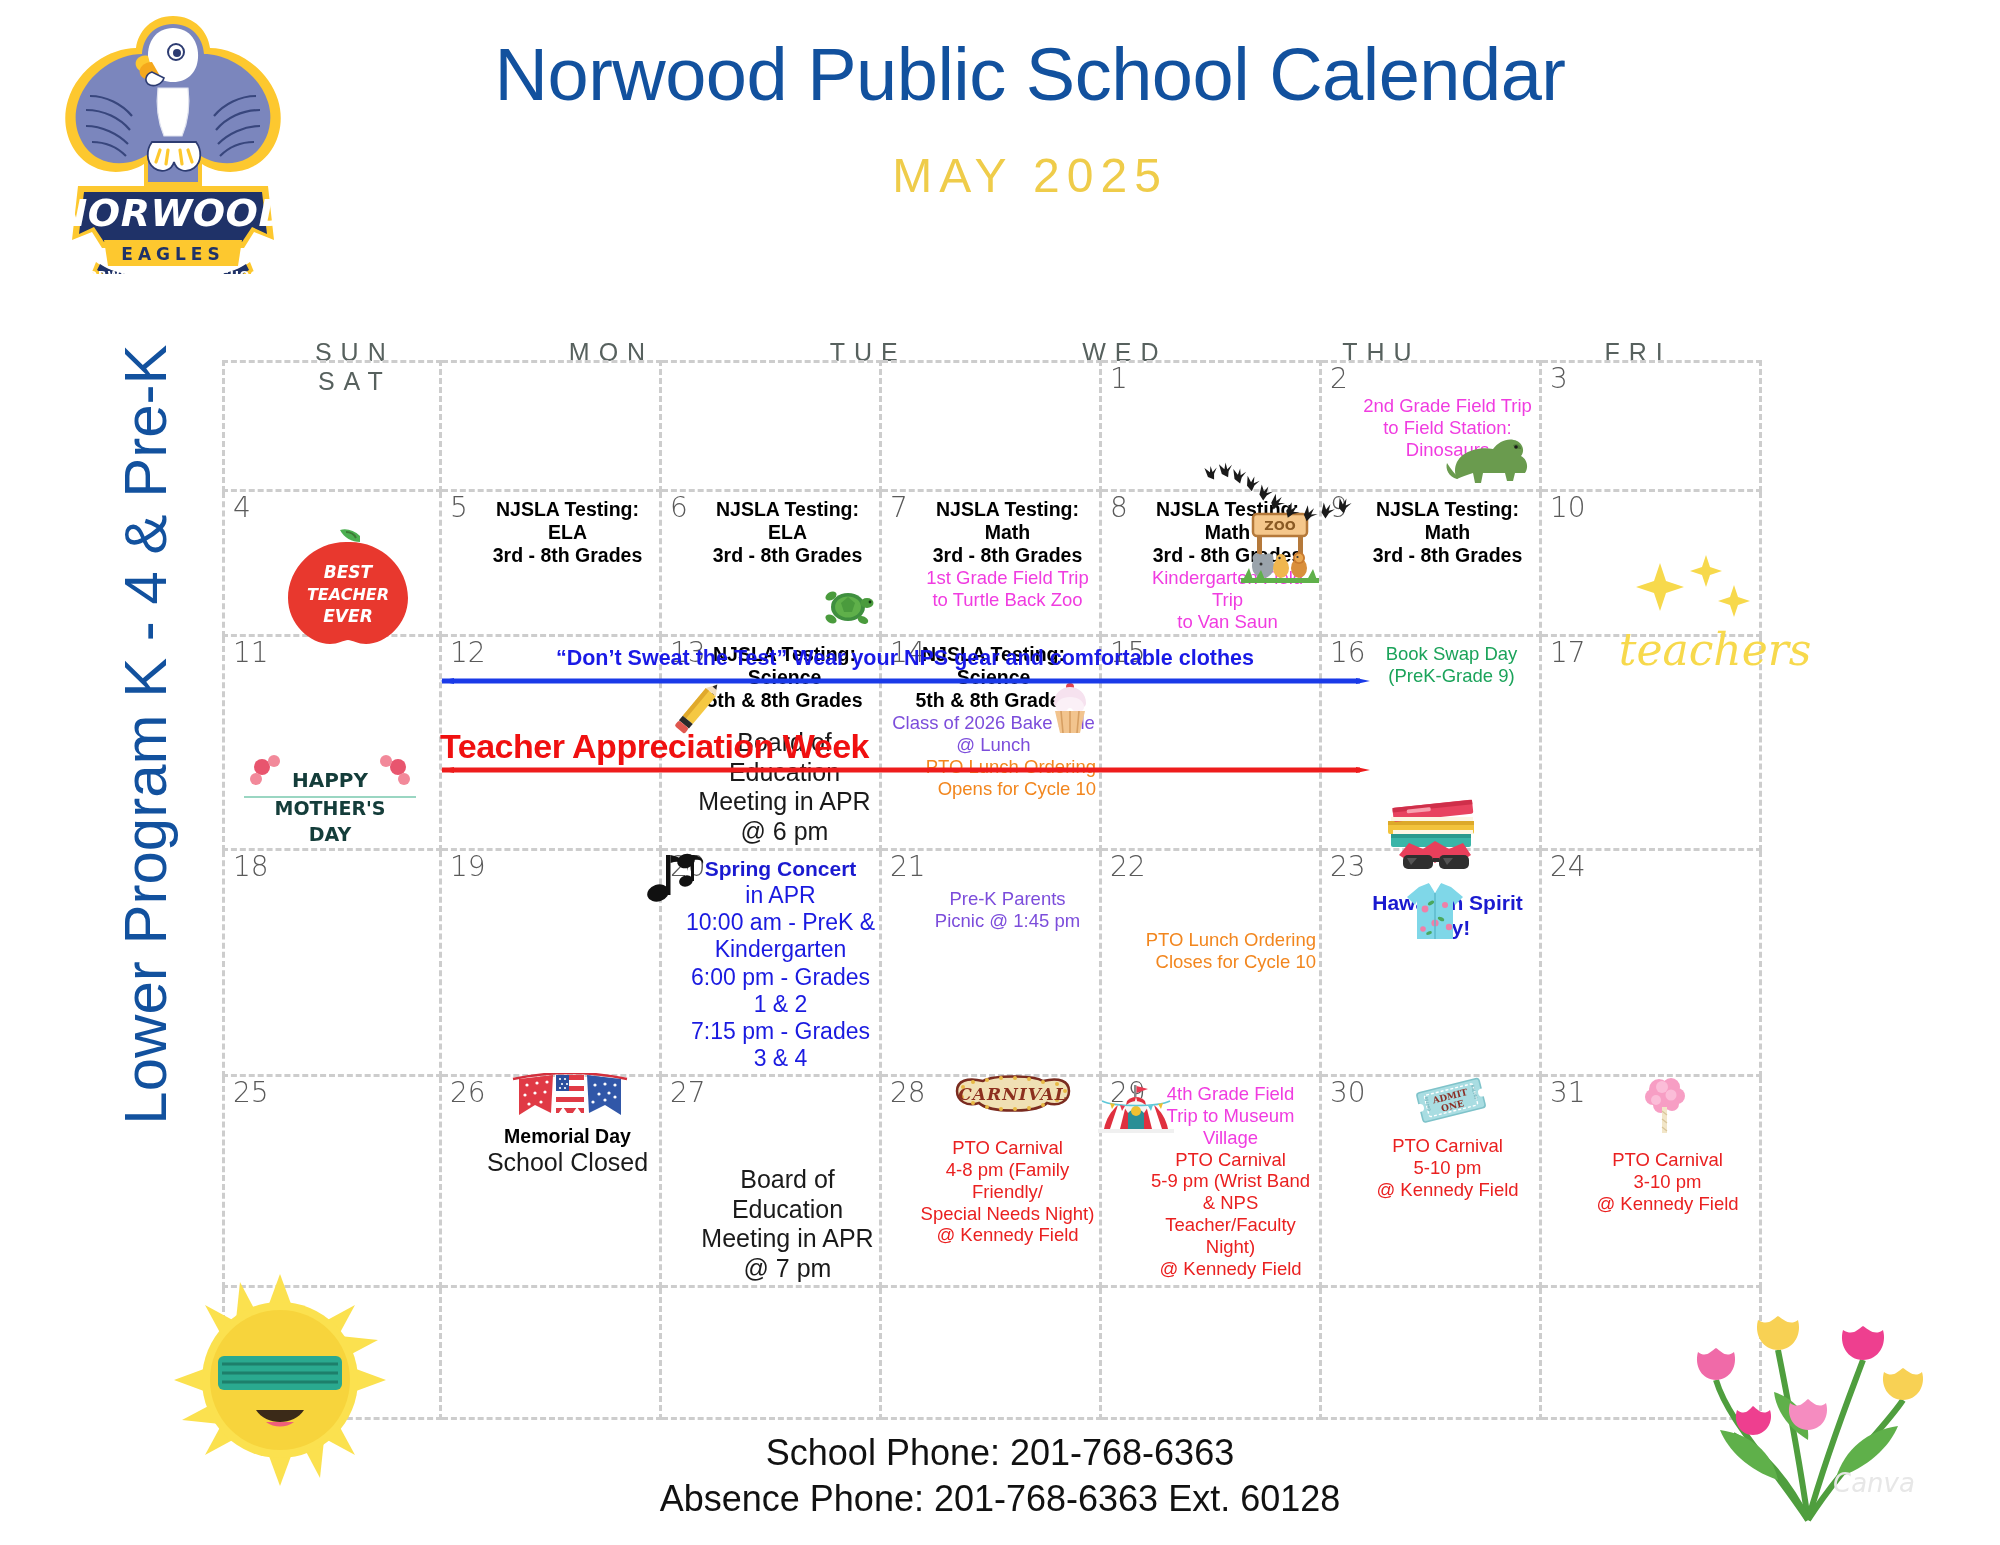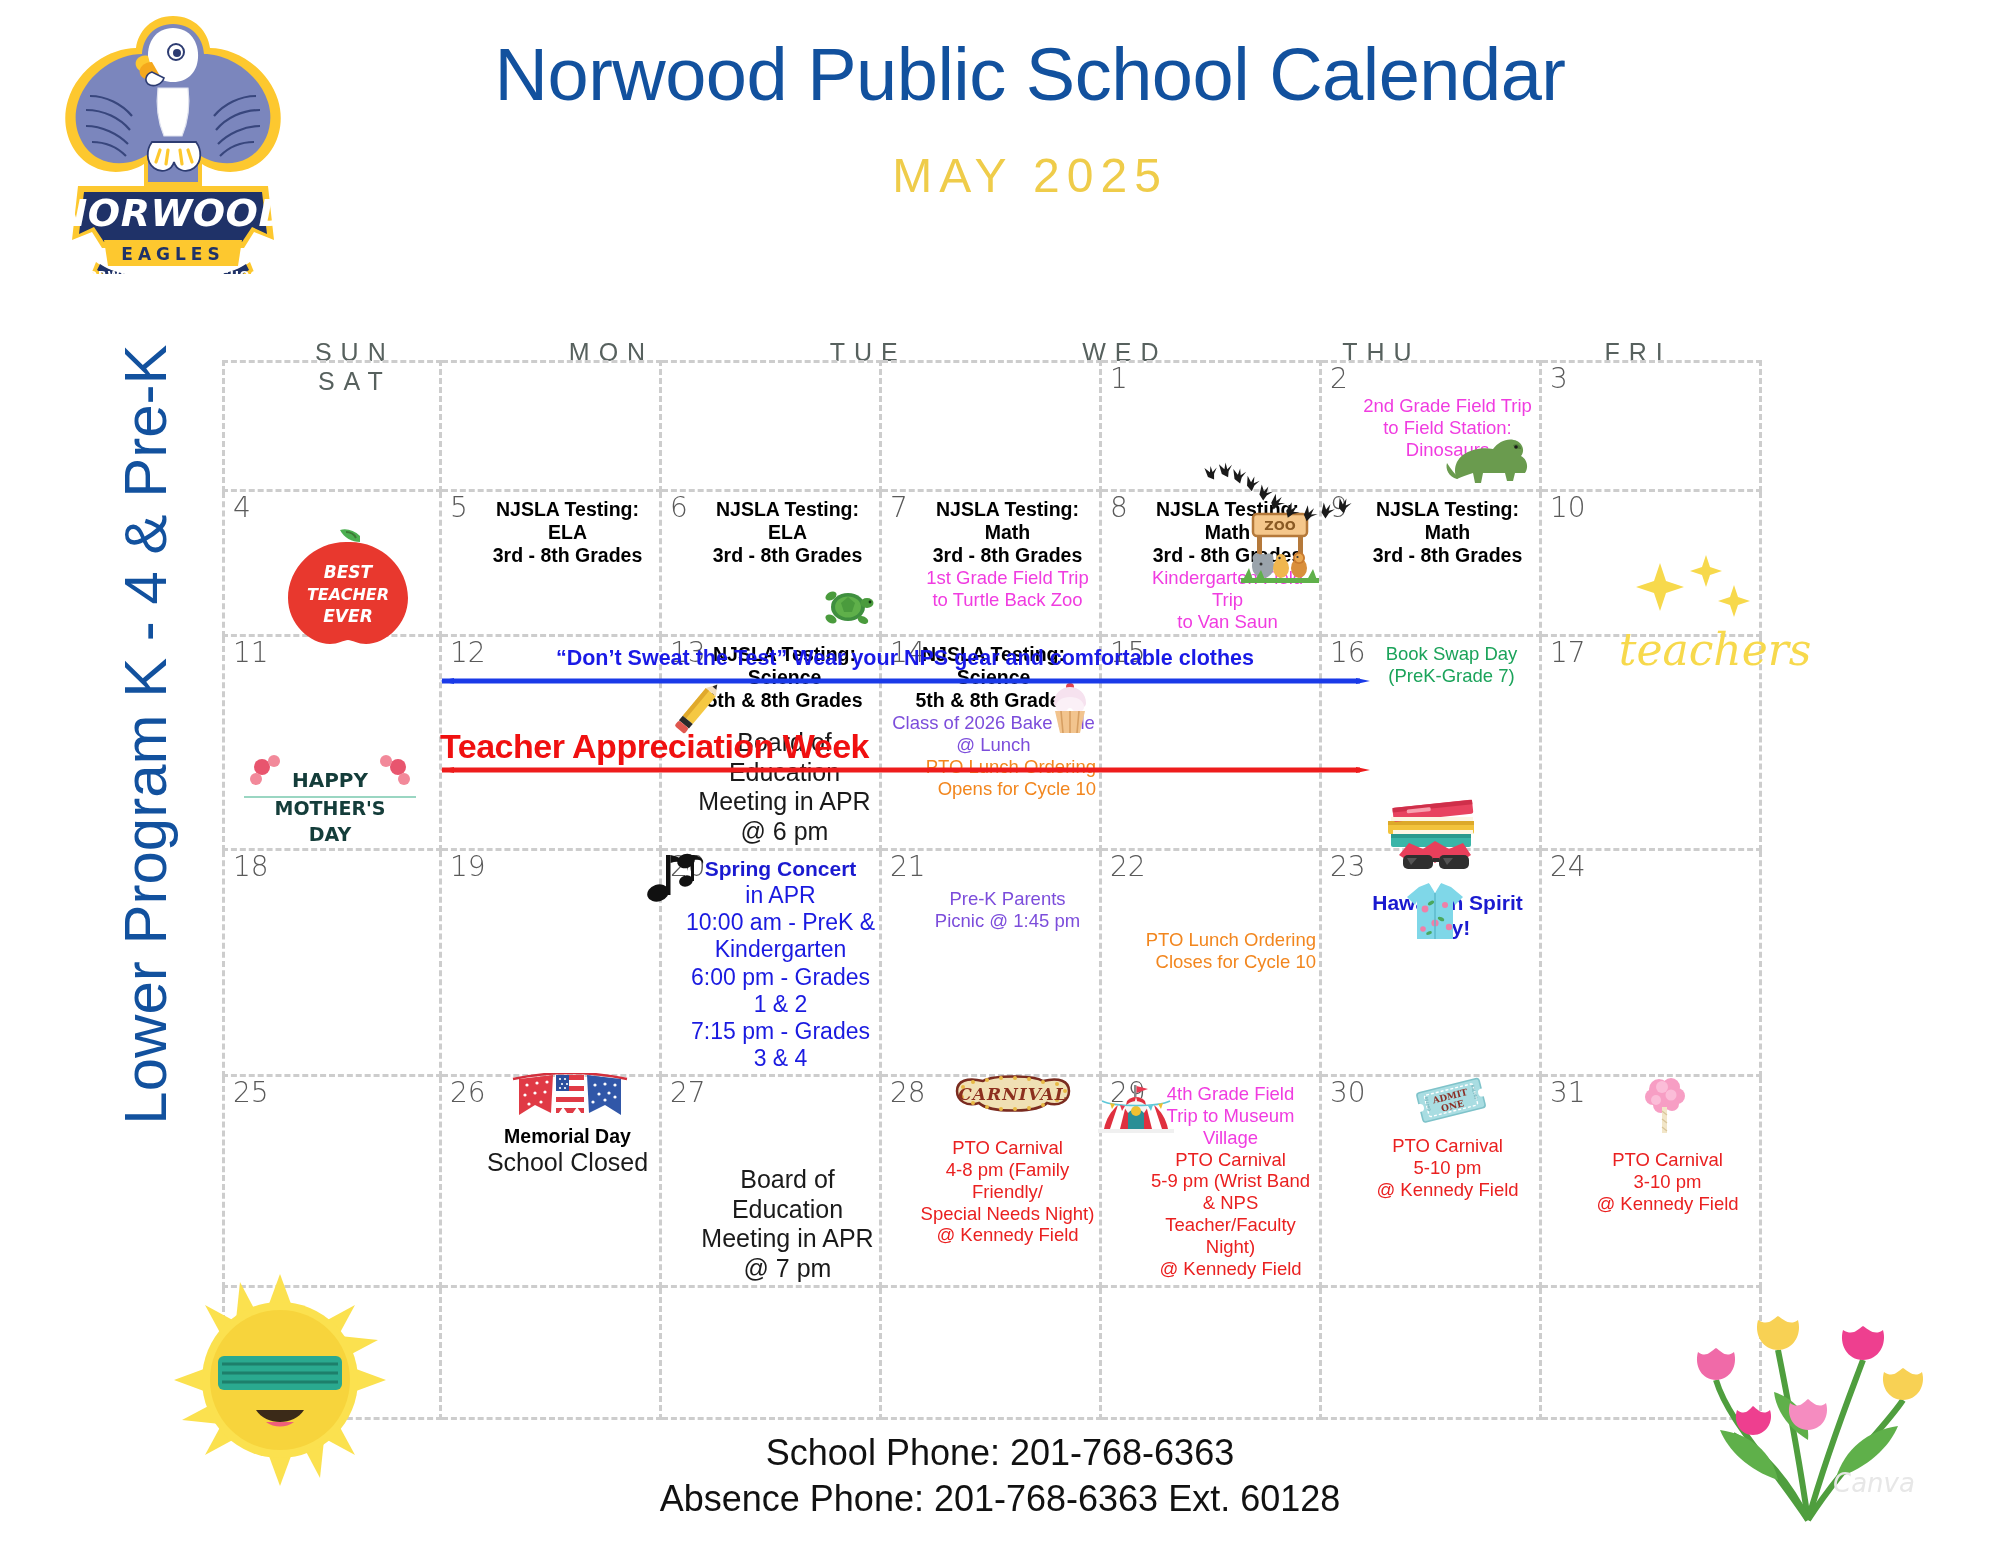--- a/index.html
+++ b/index.html
@@ -403,21 +403,21 @@
                 <rect x="12" y="14" width="80" height="4.5" fill="#cf2f4a"></rect>
                 <rect x="26" y="17" width="24" height="4" rx="1.5" fill="#f8a0ae"></rect>
               </g>
               <rect x="12" y="40" width="80" height="4" fill="#fdf6e5"></rect>
               <rect x="10" y="27" width="82" height="4" fill="#fdf6e5"></rect>
             </g>
           </svg>
         </div>
         <div class="events" style="padding-left: 42px;">
           <span class="ev ev-green">Book Swap Day</span>
-          <span class="ev ev-green">(PreK-Grade 7)</span>
+          <span class="ev ev-green">(PreK-Grade 9)</span>
         </div>
       </div>
       <div class="cell">
         <div class="daynum">17</div>
       </div>
       <div class="cell col0">
         <div class="daynum">18</div>
       </div>
       <div class="cell">
         <div class="daynum">19</div>

